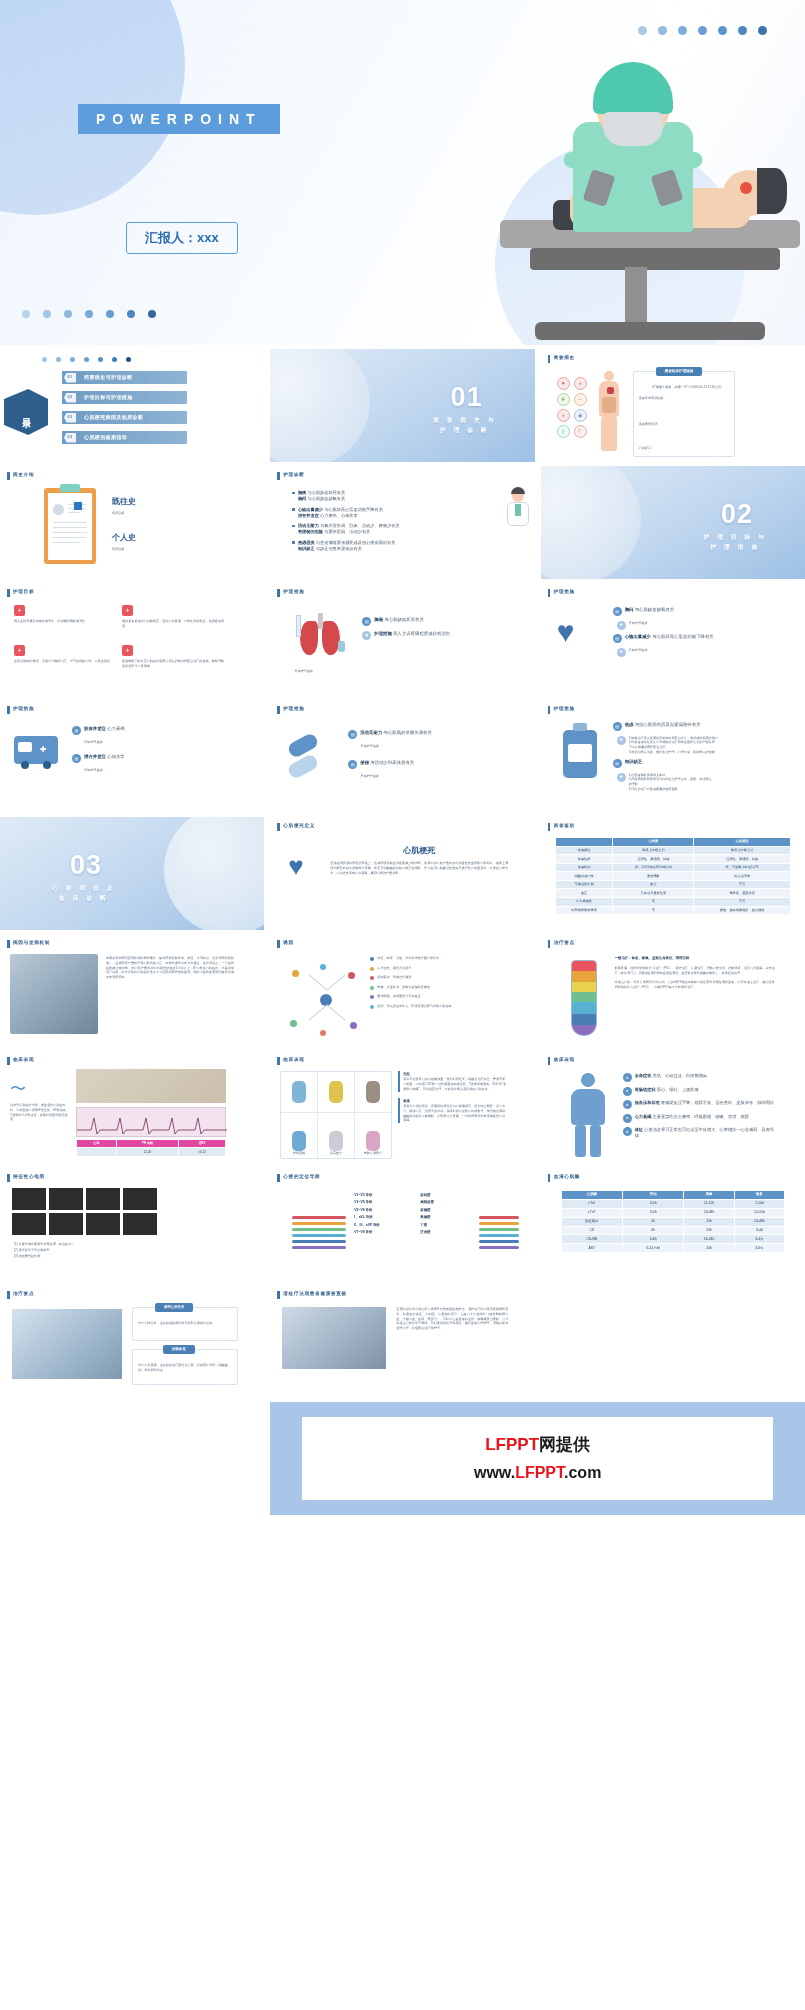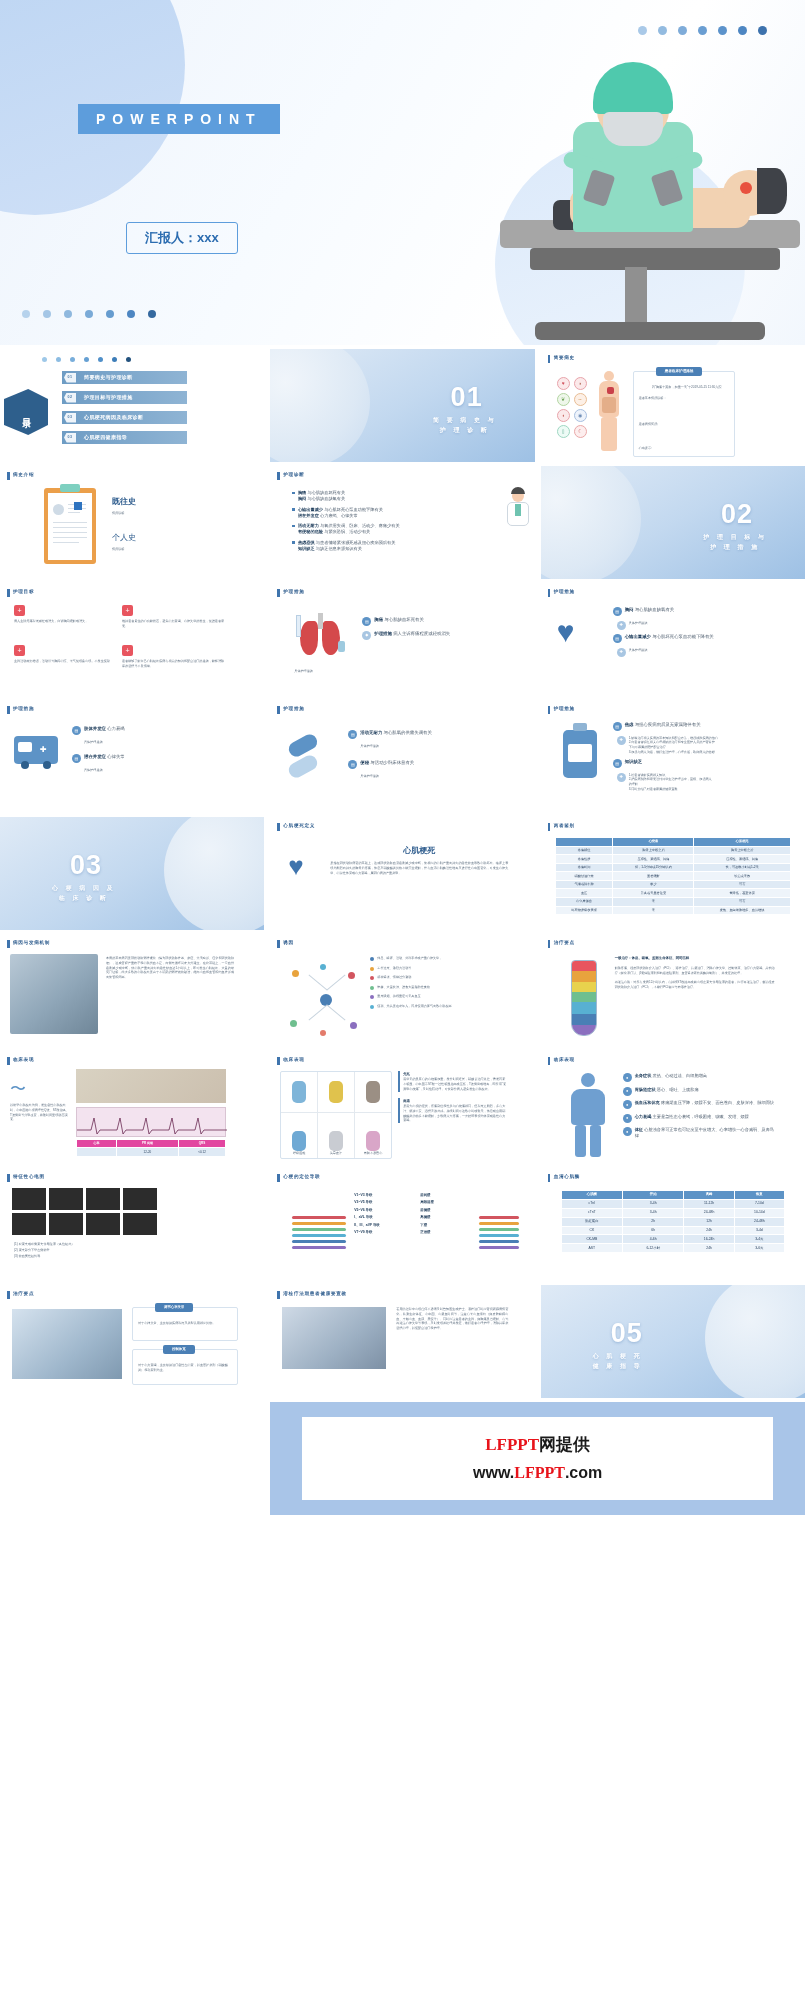--- a/index.html
+++ b/index.html
@@ -195,21 +195,21 @@
     background:#a9c5e8;
     display:flex; align-items:center; justify-content:center;
   }
   .wm-inner {
     background:#fff; width:88%; height:74%;
     display:flex; flex-direction:column; align-items:center; justify-content:center;
     gap:4px;
   }
   .wm-l1 { font-size:17px; font-weight:700; letter-spacing:0; }
   .wm-l2 { font-size:16px; font-weight:700; }
-  .red { color:#e8131a;font-family:Liberation Serif, serif; }
+  .red { color:#e8131a; }
   .blk-c { color:#1a1a1a; }
 
   .ecg-card{position:absolute;background:#f3e3ef;border:.4px solid #d9c4d3;}
   .dna-bar{position:absolute;height:3px;border-radius:2px;}
 </style>
 </head>
 <body>
 
 <div class="deck">
 
@@ -347,21 +347,21 @@
         <div style="position:absolute;left:9px;top:44px;width:34px;height:1.4px;background:#d7dfe7;"></div>
         <div style="position:absolute;left:9px;top:49px;width:34px;height:1.4px;background:#d7dfe7;"></div>
         <div style="position:absolute;left:9px;top:54px;width:26px;height:1.4px;background:#d7dfe7;"></div>
         <div style="position:absolute;left:30px;top:14px;width:8px;height:8px;background:#2f74c0;"></div>
       </div>
       <div style="position:absolute;left:112px;top:30px;">
         <div style="font-size:8px;font-weight:700;color:#2f5d8e;">既往史</div>
         <div class="tiny" style="margin-top:3px;">情况说明</div>
       </div>
       <div style="position:absolute;left:112px;top:66px;">
-        <div style="font-size:8px;font-weight:400;color:#2f5d8e;">个人史</div>
+        <div style="font-size:8px;font-weight:700;color:#2f5d8e;">个人史</div>
         <div class="tiny" style="margin-top:3px;">情况说明</div>
       </div>
     </div>
 
     <div class="slide">
       <div class="sec-title">护理诊断</div>
       <div class="blk" style="left:22px;top:24px;width:215px;">
         <div class="bl-row">
           <span class="bl-sq"></span>
           <div>
@@ -916,28 +916,20 @@
       </div>
     </div>
 
     <div class="slide">
       <div class="sec-title">溶栓疗法期患者健康要宣教</div>
       <div class="photo-box" style="left:12px;top:22px;width:104px;height:62px;
            background:linear-gradient(140deg,#cfdae6,#9db0c3 60%,#7d90a5);"></div>
       <div class="tiny" style="position:absolute;left:126px;top:22px;width:112px;text-align:justify;">若用药过程中出现任何不适请及时告知医生或护士。溶栓治疗时应密切观察病情变化，监测生命体征、心电图、出凝血时间等，注意有无出血倾向（如皮肤黏膜出血、牙龈出血、血尿、黑便等）。同时应注意患者的主诉，如胸痛是否缓解、有无再灌注心律失常等表现，及时发现并处理并发症，做好患者心理护理，消除其紧张恐惧心理，以便配合治疗和护理。</div>
     </div>
 
-    <div class="slide divider left-num">
-      <div class="photo"></div>
-        <div class="circ" style="left:auto;right:-30px;"></div>
-      <div class="big-num">05</div>
-      <div class="sub">
-        <span>心 肌 梗 死</span><br><span>健 康 指 导</span>
-      </div>
-    </div>
 
     <div class="slide wm" style="grid-column: 2 / span 2;">
       <div class="wm-inner">
         <div class="wm-l1">
           <span class="red">LFPPT</span><span class="blk-c">网提供</span>
         </div>
         <div class="wm-l2">
           <span class="blk-c">www.</span><span class="red">LFPPT</span><span class="blk-c">.com</span>
         </div>
       </div>

